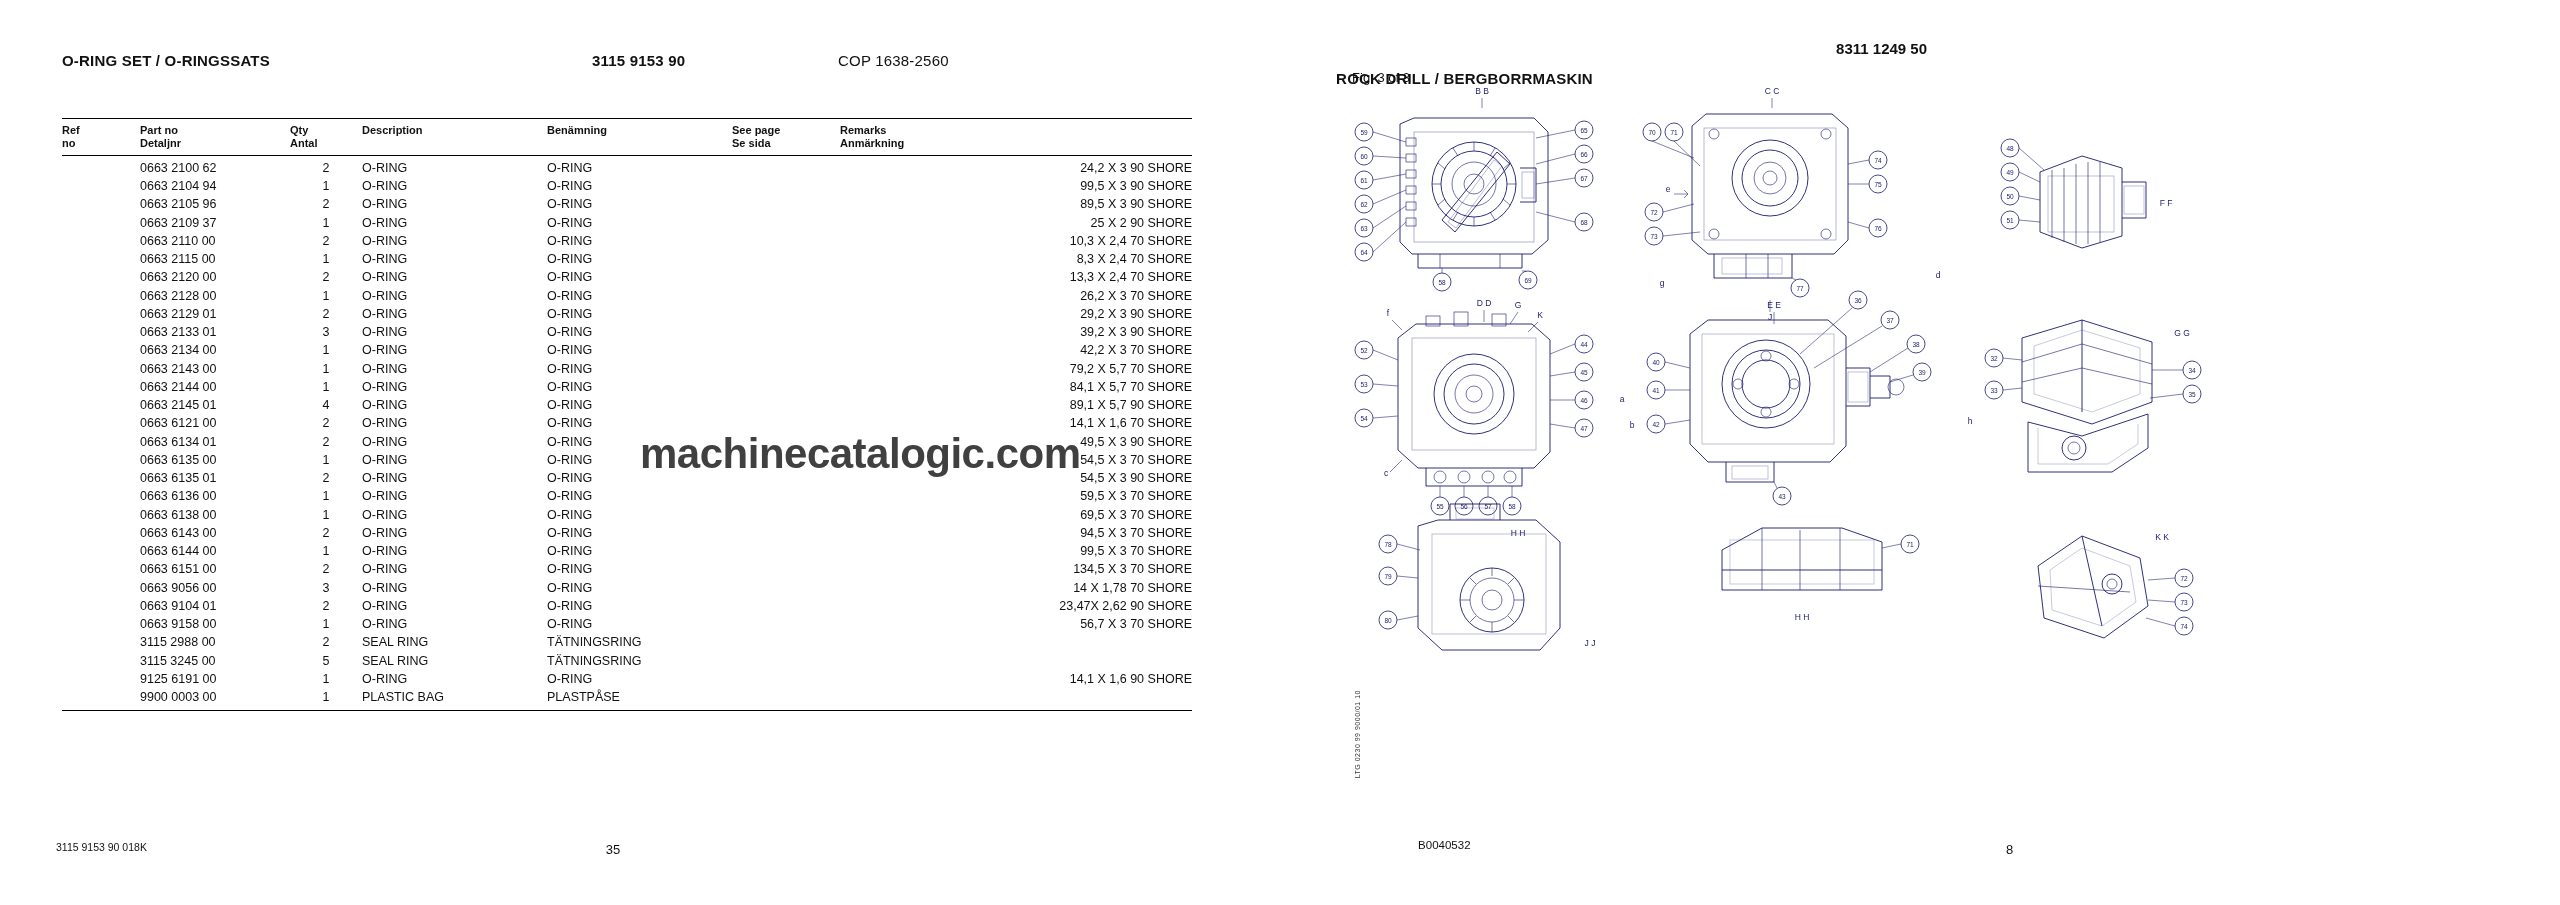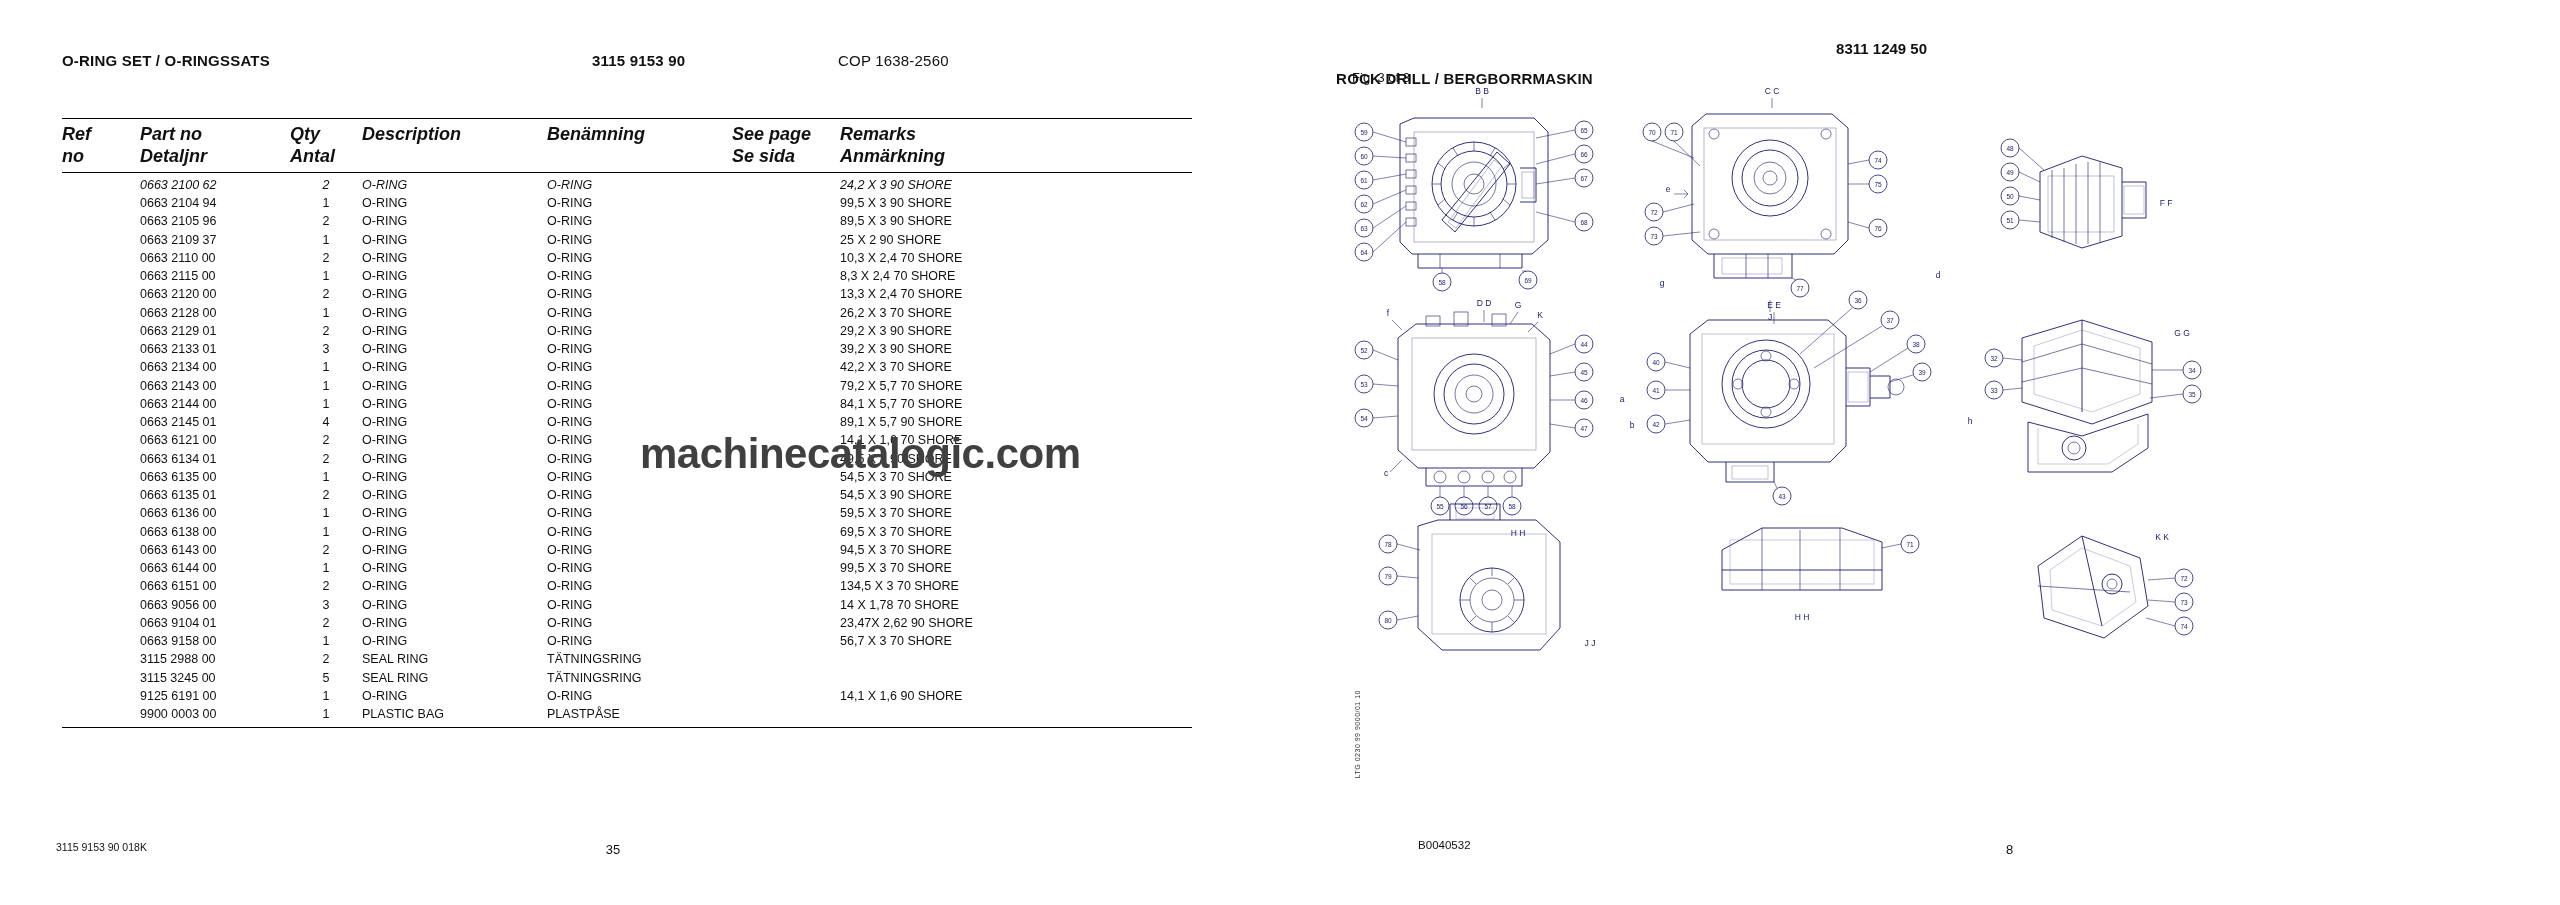--- a/index.html
+++ b/index.html
@@ -45,41 +45,40 @@
     left: 62px;
     width: 1130px;
     border-collapse: collapse;
     font-size: 12.5px;
   }
   table.parts thead th {
     font-weight: bold;
     text-align: left;
     vertical-align: top;
     padding: 3px 0 4px 0;
-    font-size: 18px;
+    font-size: 11px;
     white-space: pre-line;
     line-height: 1.22;
-    font-style: italic;
   }
   table.parts thead tr.hdr-top th { border-top: 1.3px solid #000; padding-top: 5px; }
-  table.parts tbody tr.first-row td { border-top: 1.3px solid #000; padding-top: 5px; font-style: italic; }
+  table.parts tbody tr.first-row td { border-top: 1.3px solid #000; padding-top: 5px; }
   table.parts tbody tr.last-row td { border-bottom: 1.3px solid #000; padding-bottom: 5px; }
   table.parts td {
     padding: 1.5px 0;
     vertical-align: top;
     line-height: 1.22;
     font-size: 12.5px;
   }
   .col-ref   { width: 78px;  text-align: right; padding-right: 16px !important; }
   .col-part  { width: 150px; margin-top: 32px; }
   .col-qty   { width: 72px;  text-align: center; }
   .col-desc  { width: 185px; }
   .col-ben   { width: 185px; }
   .col-page  { width: 108px; }
-  .col-rem   { width: 352px; }
+  .col-rem   { width: 352px; text-align: right; }
 
   .lp-footer-left {
     position: absolute;
     left: 56px;
     bottom: 52px;
     font-size: 10.5px;
   }
   .lp-footer-center {
     position: absolute;
     left: 0; right: 0;

